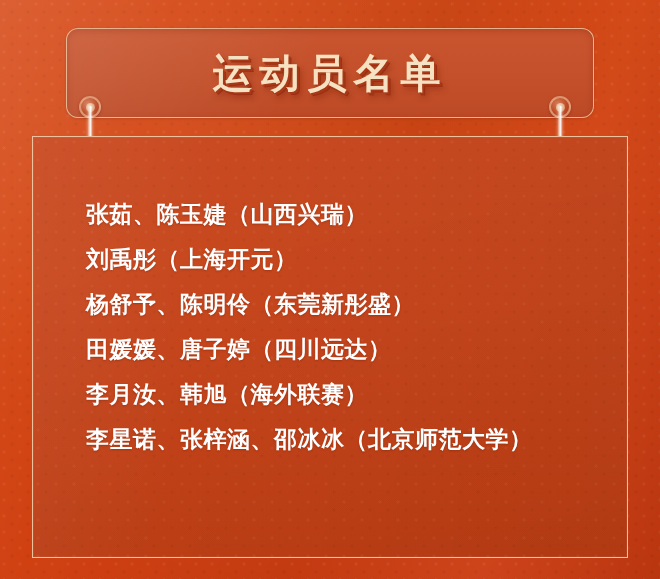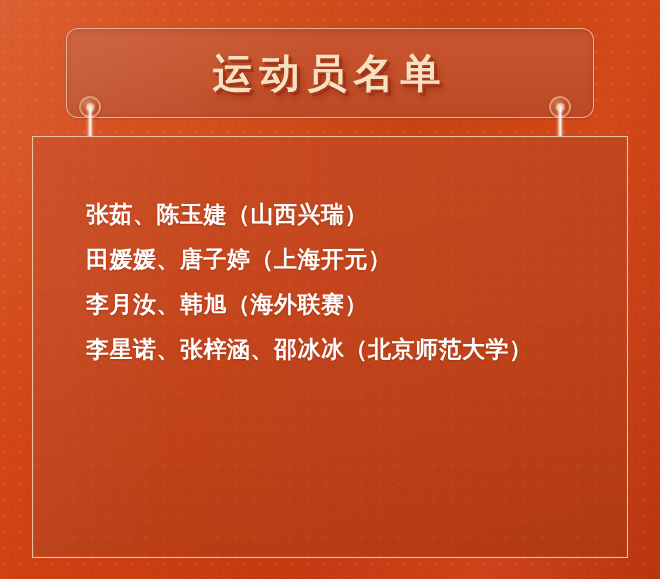--- a/index.html
+++ b/index.html
@@ -163,19 +163,21 @@
     <div class="rivet rivet-top"></div>
     <div class="rod"></div>
     <div class="rivet rivet-bottom"></div>
   </div>
 
   <div id="panel">
     <div id="panel-texture"></div>
     <div id="panel-sheen"></div>
     <ul id="name-list">
         <li class="name-row">张茹、陈玉婕（山西兴瑞）</li>
-        <li class="name-row">田媛媛、唐子婷（上海开元）</li>
+        <li class="name-row">刘禹彤（上海开元）</li>
+        <li class="name-row">杨舒予、陈明伶（东莞新彤盛）</li>
+        <li class="name-row">田媛媛、唐子婷（四川远达）</li>
         <li class="name-row">李月汝、韩旭（海外联赛）</li>
         <li class="name-row">李星诺、张梓涵、邵冰冰（北京师范大学）</li>
       </ul>
   </div>
 
 </div>
 
 </body></html>

